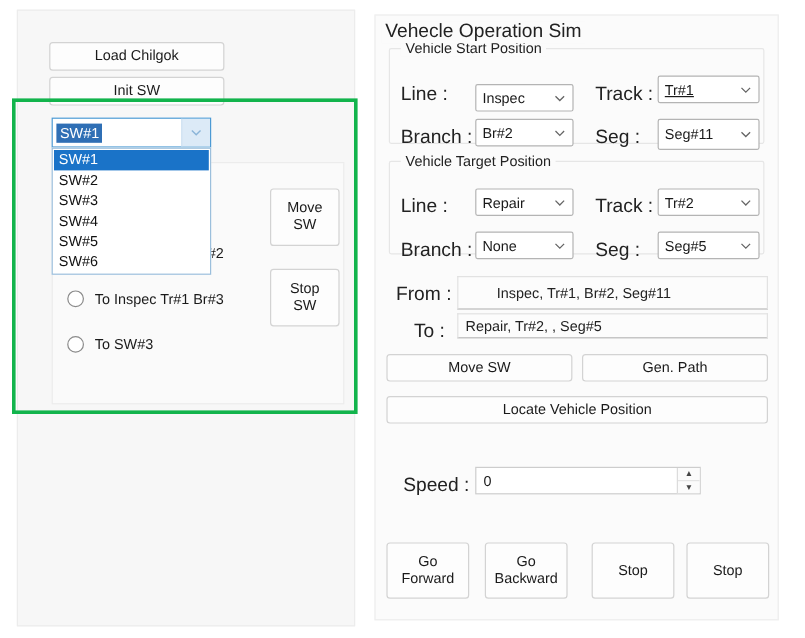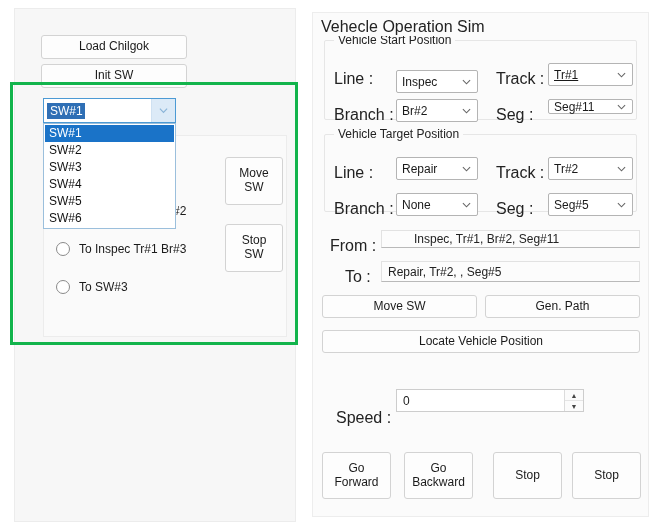--- a/index.html
+++ b/index.html
@@ -335,21 +335,21 @@
 <div class="combo" style="position:absolute;left:396px;top:99px;width:82px;height:23px;">
   <span>Br#2</span>
   <span class="arrow">
     <svg width="9" height="9" viewBox="0 0 10 10">
         <path d="M1 3 L5 7 L9 3" fill="none" stroke="#666" stroke-width="1.2"></path>
       </svg>
   </span>
 </div>
 
 <div class="lbl" style="left:496px; top:106px;">Seg :</div>
-<div class="combo" style="position:absolute;left:548px;top:99px;width:85px;height:15px;">
+<div class="combo" style="position:absolute;left:548px;top:99px;width:85px;height:26px;">
   <span>Seg#11</span>
   <span class="arrow">
     <svg width="9" height="9" viewBox="0 0 10 10">
         <path d="M1 3 L5 7 L9 3" fill="none" stroke="#666" stroke-width="1.2"></path>
       </svg>
   </span>
 </div>
 
 <div class="grp" id="grp-target"></div>
 <div class="grp-title" id="grp-target-title">Vehicle Target Position</div>
@@ -388,34 +388,34 @@
 <div class="combo" style="position:absolute;left:548px;top:193px;width:85px;height:23px;">
   <span>Seg#5</span>
   <span class="arrow">
     <svg width="9" height="9" viewBox="0 0 10 10">
         <path d="M1 3 L5 7 L9 3" fill="none" stroke="#666" stroke-width="1.2"></path>
       </svg>
   </span>
 </div>
 
 <div class="lbl" style="left:330px; top:237px;">From :</div>
-<div class="txt" style="position:absolute;left:381px;top:230px;width:259px;height:18px;padding-left:32px;">
+<div class="txt" style="position:absolute;left:381px;top:230px;width:259px;height:28px;padding-left:32px;">
   <span>Inspec, Tr#1, Br#2, Seg#11</span>
 </div>
 
 <div class="lbl" style="left:345px; top:268px;">To :</div>
 <div class="txt" style="position:absolute;left:381px;top:261px;width:259px;height:21px;">
   <span>Repair, Tr#2, , Seg#5</span>
 </div>
 
 <div class="btn" id="btn-move-sw2">Move SW</div>
 <div class="btn" id="btn-gen-path">Gen. Path</div>
 <div class="btn" id="btn-locate">Locate Vehicle Position</div>
 
-<div class="lbl" style="left:336px; top:396px;margin-top:13px;">Speed :</div>
+<div class="lbl" style="left:336px; top:396px;">Speed :</div>
 <div id="speed-box">
   <span>0</span>
   <span id="speed-spin">
     <div>▲</div>
     <div>▼</div>
   </span>
 </div>
 
 <div class="btn bigbtn" id="btn-go-fwd">Go
 Forward</div>

